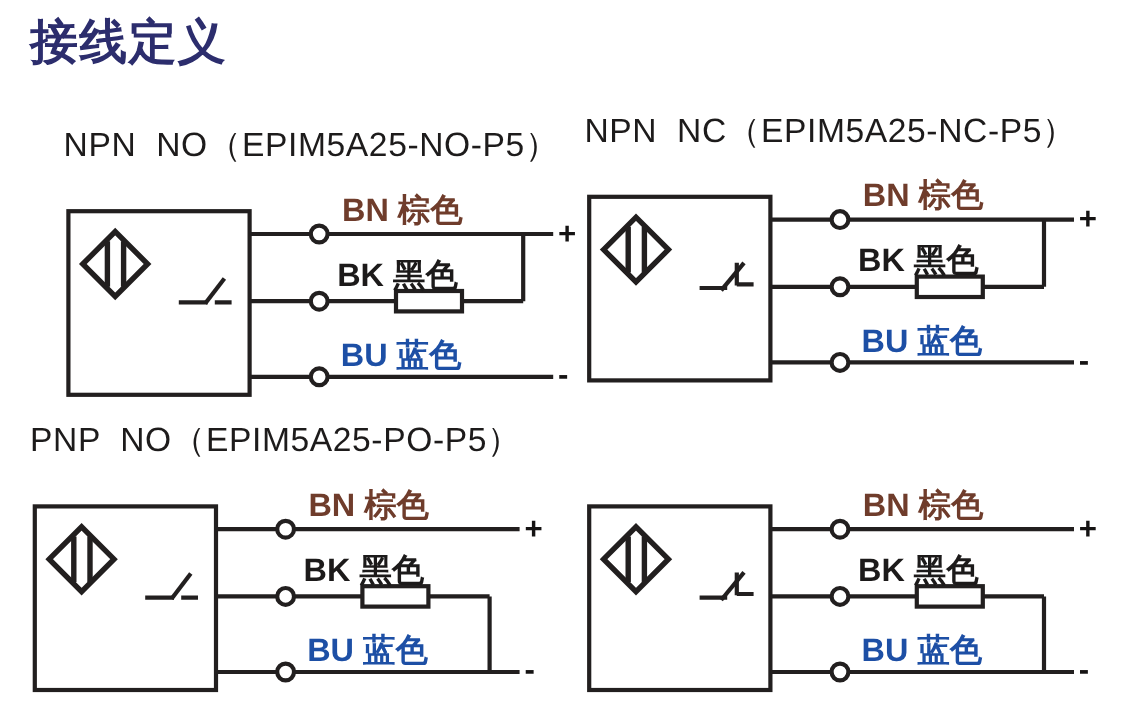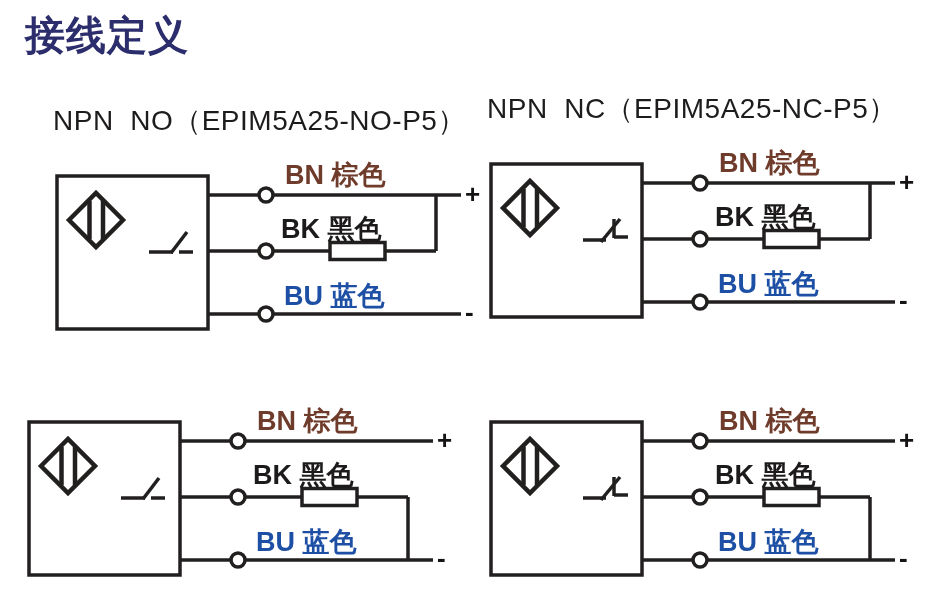--- a/index.html
+++ b/index.html
@@ -121,20 +121,21 @@
     <rect class="load" x="277" y="85.5" width="55" height="17"></rect>
     <text class="lbl bn" x="232" y="27">BN 棕色</text>
     <text class="lbl bk" x="228" y="81">BK 黑色</text>
     <text class="lbl bu" x="231" y="148">BU 蓝色</text>
     <text class="pm" x="412" y="46">+</text>
     <text class="pm" x="412" y="164">-</text>
   </svg>
 </section>
 
 <section class="diagram d3">
+  <h2>PNP  NO（EPIM5A25-PO-P5）</h2>
   <svg viewBox="0 0 445 185" width="445" height="185">
     <rect class="sensor-box" x="4" y="19" width="151" height="153"></rect>
     <g class="sym">
       <polygon points="16,63 43,36 70,63 43,90"></polygon>
       <line x1="36.5" y1="44" x2="36.5" y2="82"></line>
       <line x1="50" y1="44" x2="50" y2="82"></line>
     </g>
     <g class="sw">
       <path d="M96,95 H120"></path>
       <path d="M118,96 L134,75"></path>

